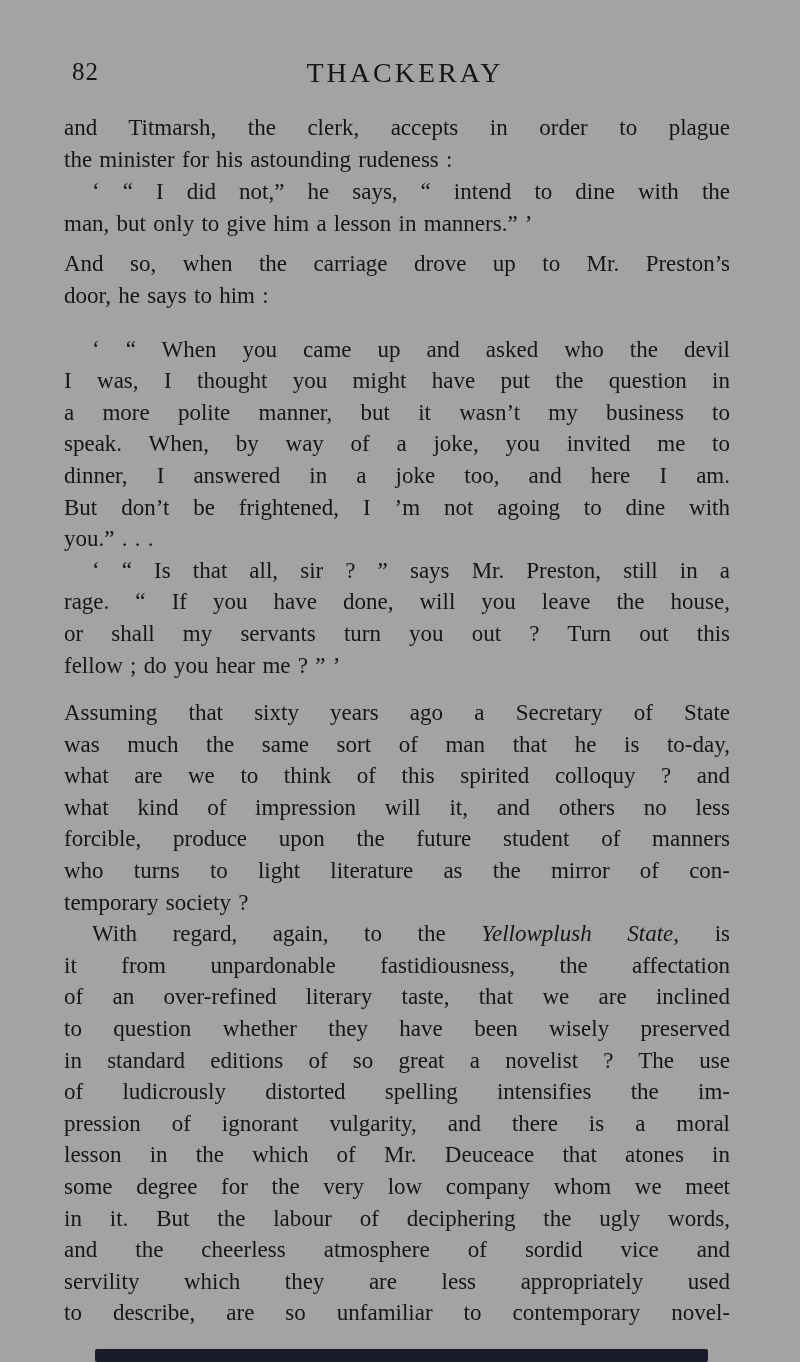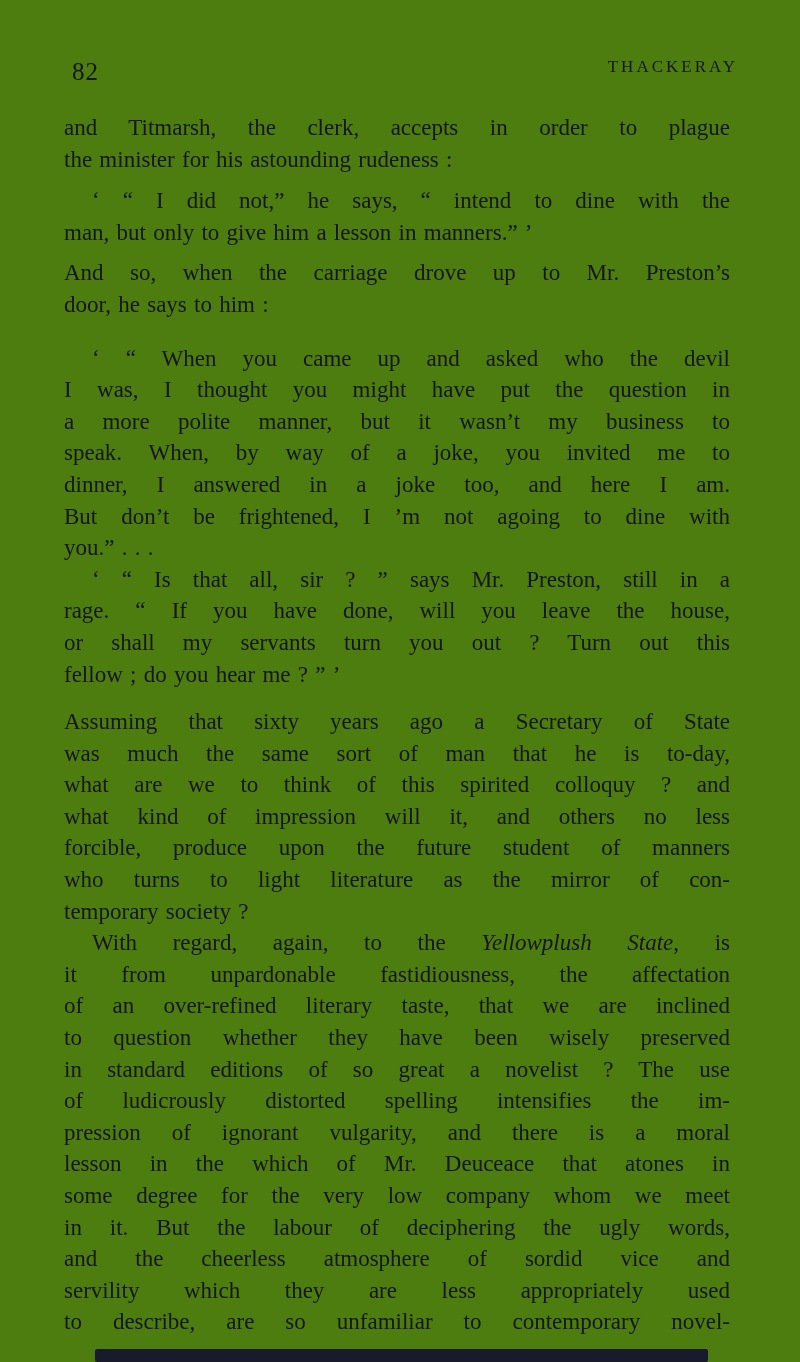--- a/index.html
+++ b/index.html
@@ -4,53 +4,53 @@
 <style>
   html, body { margin: 0; padding: 0; }
   body {
     width: 800px; height: 1362px;
     background: #ffffff;
     font-family: "Liberation Serif", "DejaVu Serif", serif;
   }
   .page {
     position: relative;
     width: 800px; height: 1362px;
-    background: #4d7c0f;
+    background: #a3a3a3;
     color: #161616;
     overflow: hidden;
   }
   .header {
     position: absolute;
     top: 57px; left: 72px; width: 666px;
     height: 28px;
   }
   .pagenum {
     position: absolute; left: 0; top: 1px;
     font-size: 25px;
     letter-spacing: 1px;
   }
   .runtitle {
     display: block;
-    text-align: right;
-    font-size: 17px;
+    text-align: center;
+    font-size: 28px;
     letter-spacing: 3px;
   }
   .textcol {
     position: absolute;
     top: 112px; left: 64px; width: 666px;
     font-size: 23px;
     line-height: 31.6px;
     word-spacing: 1.5px;
   }
   .para { margin: 0; }
   .line { white-space: normal; }
   .j { text-align: justify; text-align-last: justify; }
   .l { text-align: left; text-align-last: left; }
   .indent { text-indent: 28px; }
-  .quote-first { margin-top: 10px; }
+  .quote-first { margin-top: 1px; }
   .quote-last { margin-bottom: 9px; }
   .quote-group-start { margin-top: 22px; }
   .quote-group-end { margin-bottom: 16px; }
   .section-start { margin-top: 9px; }
   em { font-style: italic; }
   .scanbar {
     position: absolute;
     left: 95px; bottom: 0;
     width: 613px; height: 13px;
     background: #191b2c;

